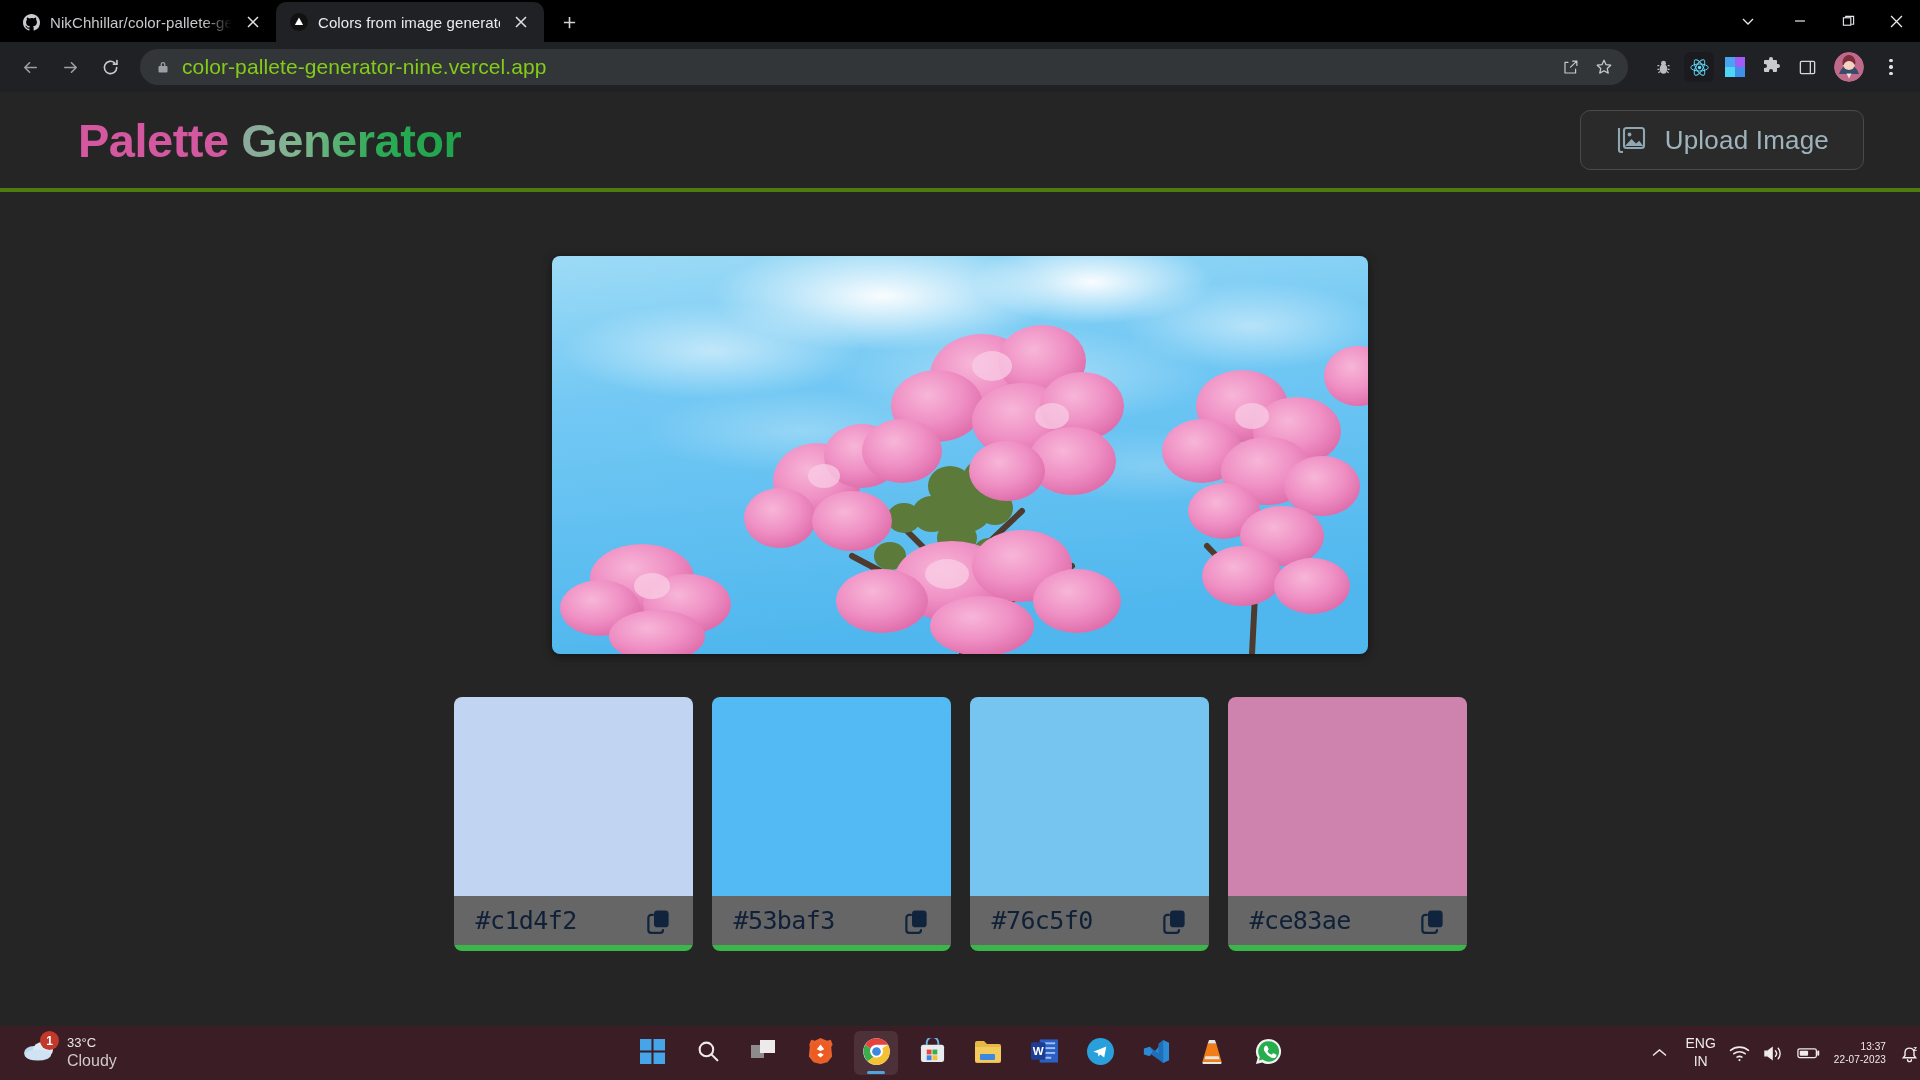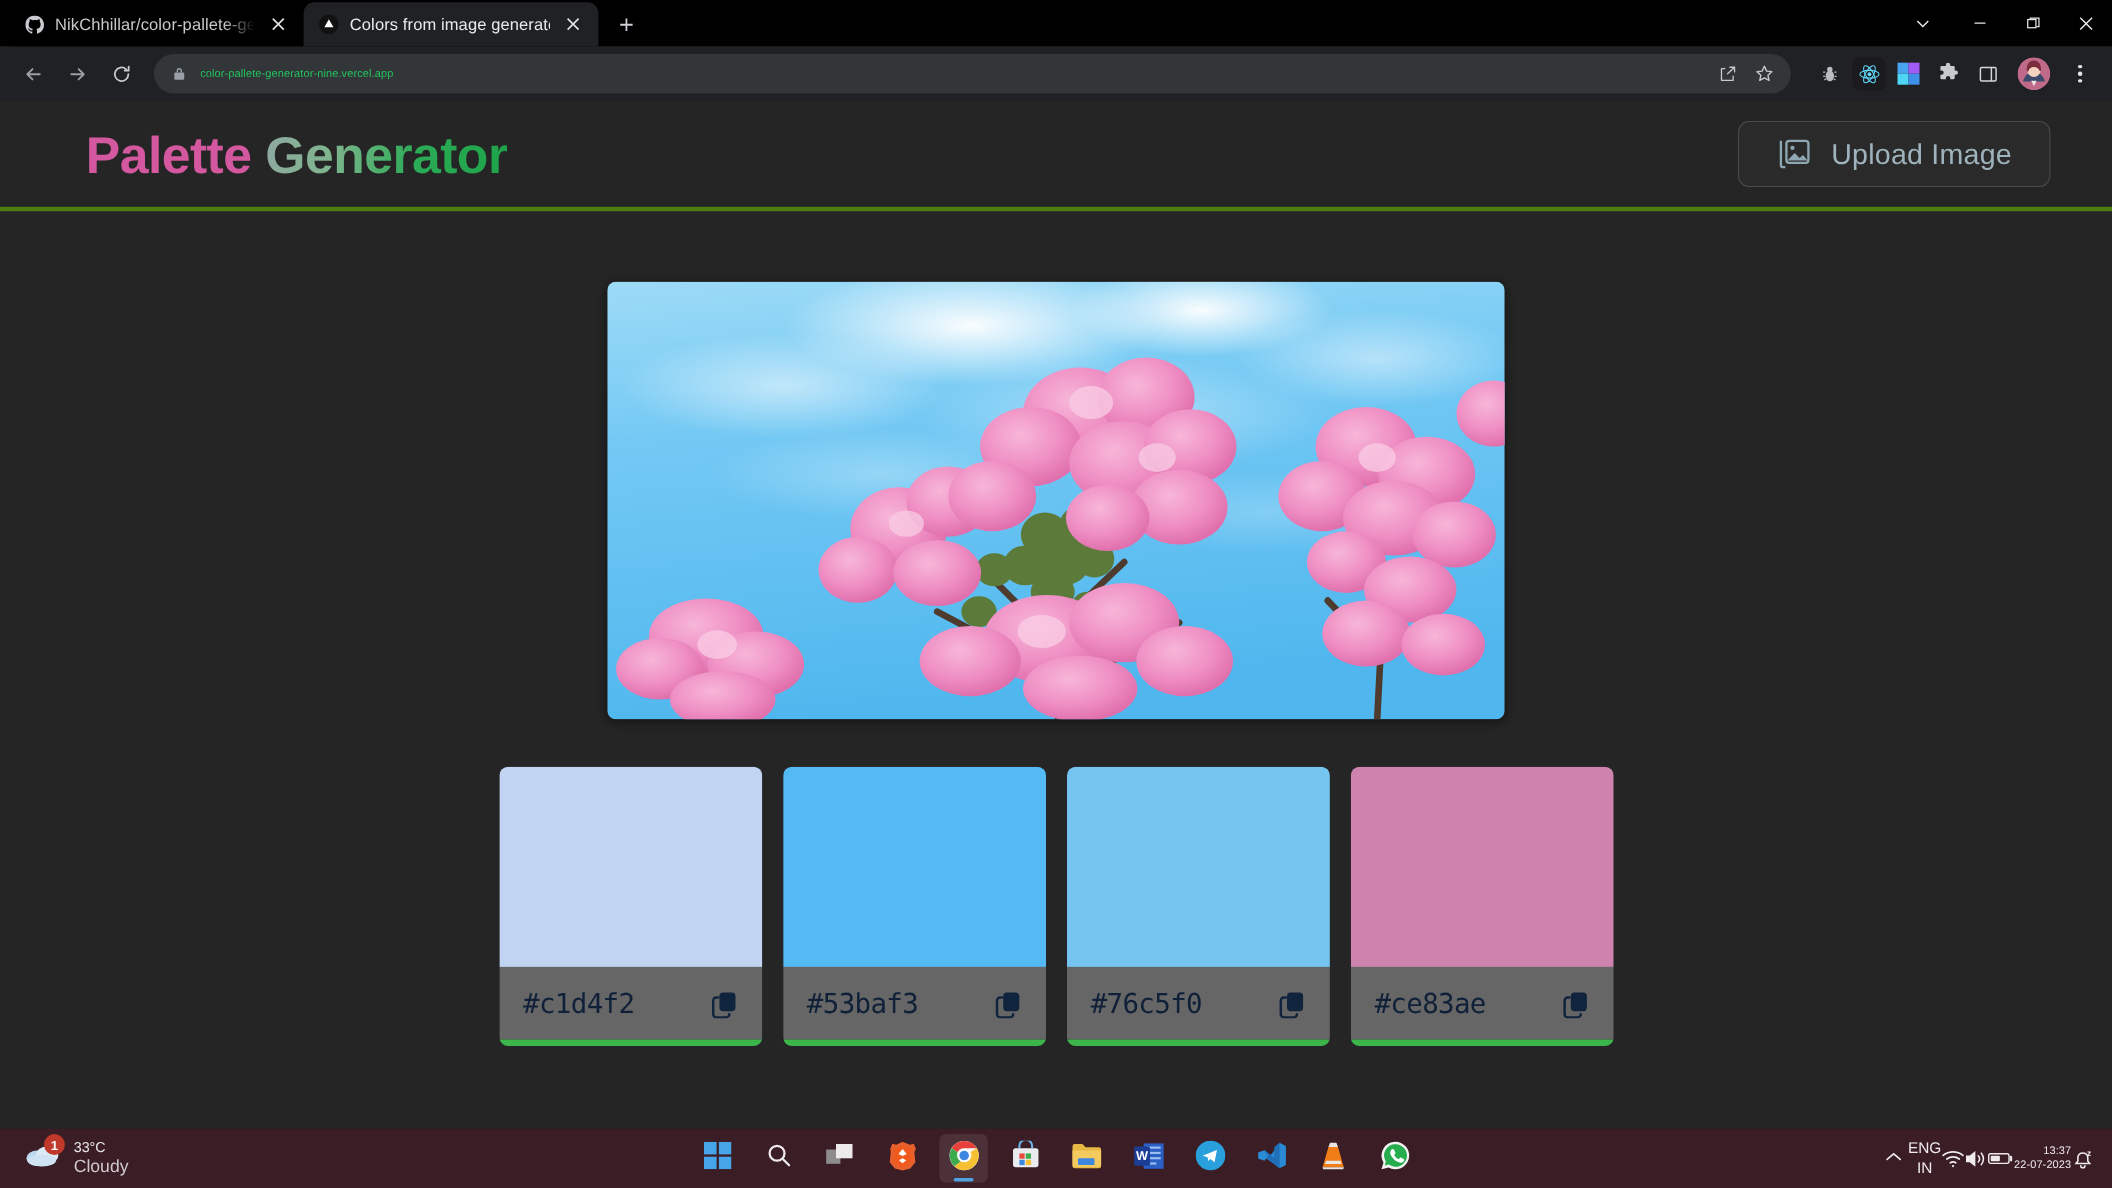--- a/index.html
+++ b/index.html
@@ -32,21 +32,21 @@
   .wincontrols { position:absolute; right:0; top:0; height:42px; display:flex; align-items:center; }
   .wc { width:48px; height:42px; display:flex; align-items:center; justify-content:center; color:#e8eaed; }
   .wc.tabsearch { width:56px; }
 
   .toolbar { height:50px; background:#202124; display:flex; align-items:center; padding:0 12px; gap:4px; }
   .tbtn { width:36px; height:36px; border-radius:50%; display:flex; align-items:center; justify-content:center; color:#c8cace; flex:0 0 36px; }
   .omnibox {
     flex:1; height:36px; background:#323639; border-radius:18px; display:flex; align-items:center;
     gap:12px; padding:0 8px 0 16px; margin:0 8px; min-width:0;
   }
-  .omni-url { flex:1; font-size:10px; color:#22c55e; white-space:nowrap; overflow:hidden; letter-spacing:.1px; }
+  .omni-url { flex:1; font-size:21px; color:#84cc16; white-space:nowrap; overflow:hidden; letter-spacing:.1px; }
   .omni-actions { display:flex; align-items:center; gap:2px; }
   .oact { width:32px; height:32px; border-radius:50%; display:flex; align-items:center; justify-content:center; color:#c8cace; }
   .ext-strip { display:flex; align-items:center; gap:6px; padding-left:8px; }
   .ext { width:30px; height:30px; display:flex; align-items:center; justify-content:center; border-radius:6px; }
   .avatar { width:30px; height:30px; border-radius:50%; overflow:hidden; margin-left:6px; }
   .kebab { width:34px; height:34px; display:flex; flex-direction:column; align-items:center; justify-content:center; gap:3px; margin-left:4px; }
   .kebab i { width:3.5px; height:3.5px; border-radius:50%; background:#e0e2e6; display:block; }
 
   
   .page { flex:1; background:#252525; overflow:hidden; position:relative; }
@@ -76,21 +76,21 @@
   }
   .preview svg { display:block; width:100%; height:100%; }
 
   .swatches { display:flex; gap:19px; margin-top:43px; }
   .swatch {
     width:239px; height:254px; border-radius:8px; overflow:hidden;
     display:flex; flex-direction:column; position:relative;
   }
   .swatch-color { flex:1; }
   .swatch-label {
-    height:66px; display:flex; align-items:center; justify-content:space-between;
+    height:49px; display:flex; align-items:center; justify-content:space-between;
     padding:0 20px 0 22px; background:rgba(255,255,255,.30);
   }
   .swatch-hex { font-size:25px; color:#0f2038; font-family:"DejaVu Sans Mono", monospace; letter-spacing:-.6px; }
   .copy-icon { width:28px; height:28px; display:flex; align-items:center; justify-content:center; }
   .swatch-bar { height:6px; background:#3cb54a; }
 
   
   .taskbar {
     position:absolute; left:0; bottom:0; width:1920px; height:54px;
     background:#3b1d26; display:flex; align-items:center;
@@ -107,21 +107,21 @@
   .tb-weather-txt .c { font-size:16px; color:#cfc9cb; }
 
   .tb-center { position:absolute; left:0; right:0; display:flex; justify-content:center; align-items:center; gap:12px; }
   .tb-app { width:44px; height:44px; border-radius:6px; display:flex; align-items:center; justify-content:center; position:relative; }
   .tb-app.active { background:rgba(255,255,255,.09); }
   .tb-app.active::after {
     content:""; position:absolute; bottom:1px; left:50%; transform:translateX(-50%);
     width:18px; height:3px; border-radius:2px; background:#4fa3e3;
   }
 
-  .tb-tray { margin-left:auto; display:flex; align-items:center; padding-right:16px; color:#efeaec; }
+  .tb-tray { margin-left:auto; display:flex; align-items:center; gap:13px; color:#efeaec; }
   .tray-chev { padding:0 6px; }
   .tray-lang { text-align:center; font-size:14px; line-height:1.28; }
   .tray-ico { display:flex; align-items:center; justify-content:center; }
   .tray-clock { text-align:right; font-size:10px; line-height:1.3; letter-spacing:.1px; }
 </style>
 </head>
 <body>
 
 <div class="browser">
 

